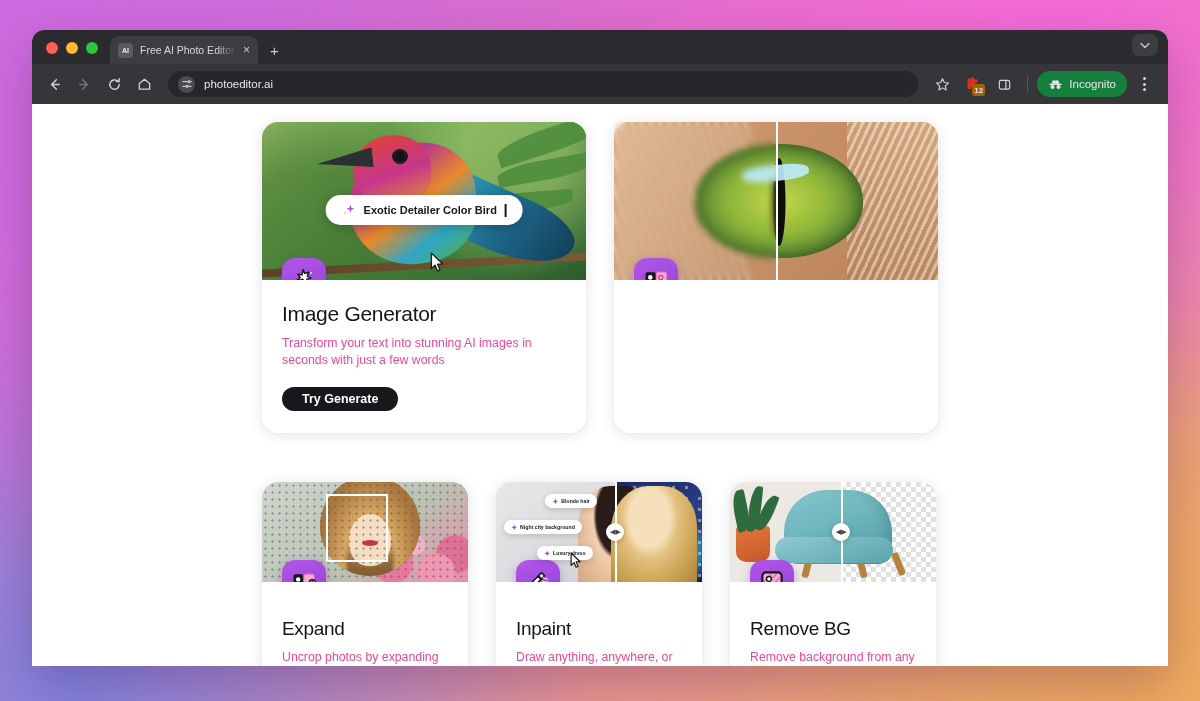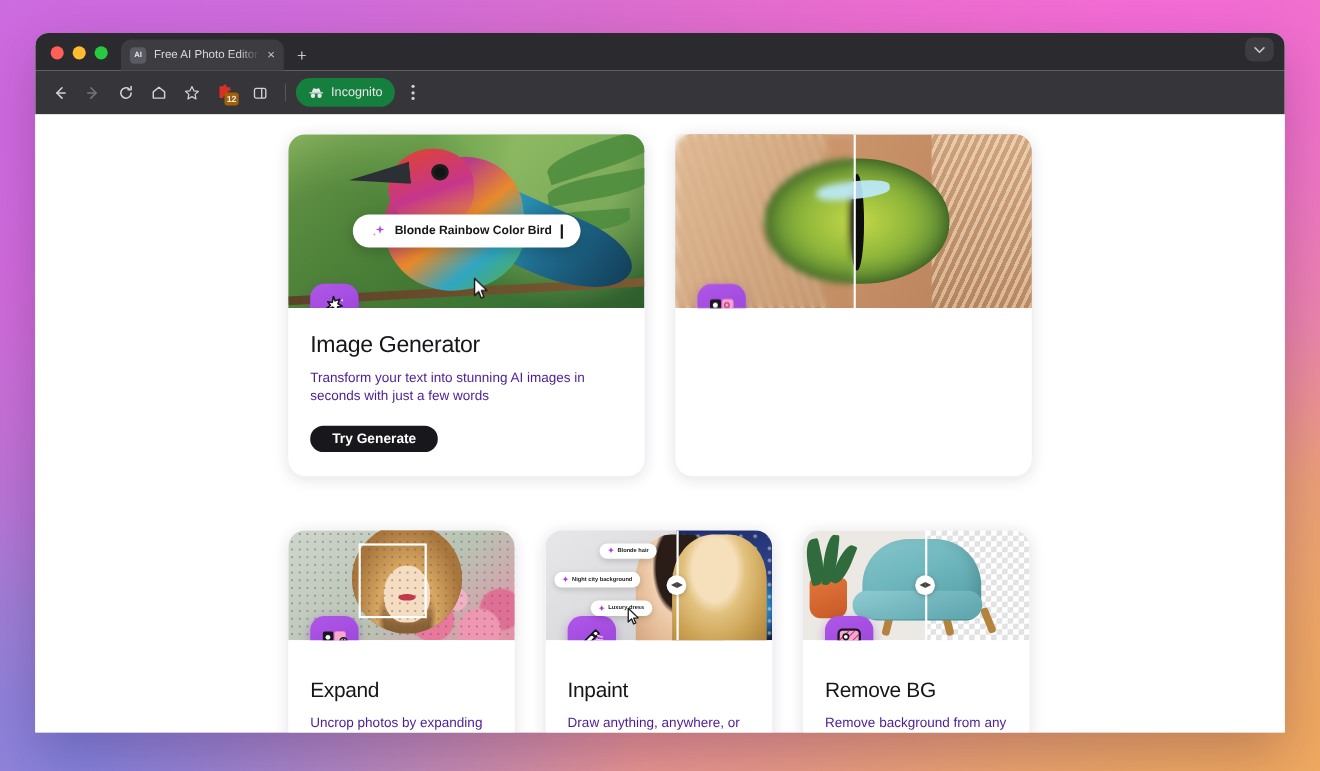--- a/index.html
+++ b/index.html
@@ -174,21 +174,21 @@
   .card.big .badge-icon { top: 136px; }
   .card.small .badge-icon { top: 78px; }
 
   .card-title {
     font-size: 21px; font-weight: 400; color: #15151a;
     letter-spacing: -.3px;
     margin-bottom: 9px;
   }
   .card.small .card-title { font-size: 19px; }
   .card-desc {
-    font-size: 12.3px; line-height: 1.38; color: #4c1d95;
+    font-size: 12.3px; line-height: 1.38; color: #ec4899;
     margin-bottom: 18px;
   }
   .cta {
     display: inline-flex; align-items: center; justify-content: center;
     height: 24px; padding: 0 20px;
     border-radius: 18px;
     background: #17171c; color: #fff;
     font-size: 12.5px; font-weight: 600;
     border: none; cursor: pointer;
   }
@@ -444,20 +444,30 @@
           <path d="M13 8 A5 5 0 1 1 11.2 4.2" stroke="currentColor" stroke-width="1.5" fill="none" stroke-linecap="round"></path>
           <path d="M13 1.8 V4.8 H10" stroke="currentColor" stroke-width="1.5" fill="none" stroke-linecap="round" stroke-linejoin="round"></path>
         </svg>
     </div>
     <div class="navbtn">
       <svg width="15" height="15" viewBox="0 0 16 16">
           <path d="M2.5 7 L8 2.5 L13.5 7 V13 H2.5 Z" stroke="currentColor" stroke-width="1.4" fill="none" stroke-linejoin="round"></path>
         </svg>
     </div>
 
+    <div class="omnibox">
+      <span class="omni-icon">
+        <svg width="10" height="10" viewBox="0 0 12 12">
+            <path d="M1 3.2h7M9.6 3.2h1.4M1 8.8h4.4M7 8.8h4" stroke="#dcdce2" stroke-width="1.2" stroke-linecap="round"></path>
+            <circle cx="8.8" cy="3.2" r="1.3" fill="none" stroke="#dcdce2" stroke-width="1.2"></circle>
+            <circle cx="6.2" cy="8.8" r="1.3" fill="none" stroke="#dcdce2" stroke-width="1.2"></circle>
+          </svg>
+      </span>
+      <span class="omni-url" title="Search Google or type a URL">photoeditor.ai</span>
+    </div>
 
     <div class="tb-right">
       <div class="iconbtn">
         <svg width="15" height="15" viewBox="0 0 16 16">
             <path d="M8 1.8 L9.9 5.9 L14.3 6.4 L11 9.4 L11.9 13.8 L8 11.6 L4.1 13.8 L5 9.4 L1.7 6.4 L6.1 5.9 Z" fill="none" stroke="currentColor" stroke-width="1.2" stroke-linejoin="round"></path>
           </svg>
       </div>
       <div class="iconbtn">
         <svg width="16" height="16" viewBox="0 0 16 16">
             <path d="M6 2.4a1.5 1.5 0 0 1 3 0v.9h2.6c.5 0 .9.4.9.9v2.4h-.9a1.6 1.6 0 0 0 0 3.2h.9v2.4c0 .5-.4.9-.9.9H9.2v-.9a1.6 1.6 0 0 0-3.2 0v.9H3.4a.9.9 0 0 1-.9-.9V3.3c0-.5.4-.9.9-.9H6Z" fill="#d93025"></path>
@@ -507,21 +517,21 @@
             <div class="bird-head"></div>
             <div class="bird-beak"></div>
             <div class="bird-eye"></div>
           </div>
 
           <div class="prompt-pill">
             <svg width="14" height="14" viewBox="0 0 16 16">
               <path d="M10 2 L11.1 5.4 L14.5 6.5 L11.1 7.6 L10 11 L8.9 7.6 L5.5 6.5 L8.9 5.4 Z" fill="#b44ce0"></path>
               <path d="M4 9.5 L4.5 11 L6 11.5 L4.5 12 L4 13.5 L3.5 12 L2 11.5 L3.5 11 Z" fill="#d79bef"></path>
             </svg>
-            <span class="ptext">Blonde Rainbow Color Bird</span>
+            <span class="ptext">Exotic Detailer Color Bird</span>
             <span class="caret"></span>
           </div>
 
           <svg class="cursor" style="left:52%;top:82%;" viewBox="0 0 16 22">
             <path d="M1.5 1 L1.5 17.5 L5.5 13.8 L8 20 L10.6 18.8 L8.2 12.8 L13.5 12.6 Z" fill="#fff" stroke="#1a1a1a" stroke-width="1.4" stroke-linejoin="round"></path>
           </svg>
 
           <div class="badge-icon">
             <svg width="28" height="28" viewBox="0 0 32 32">
               <path d="M15 4 L16.8 8.6 L21.5 7 L19.6 11.6 L24 13.8 L19.2 15 L20.5 19.8 L16.4 17 L13.2 21 L12.8 16 L8 16.2 L11.8 13.2 L9 9.4 L13.8 10.2 Z" fill="#fff" stroke="#17171c" stroke-width="1.6" stroke-linejoin="round"></path>

